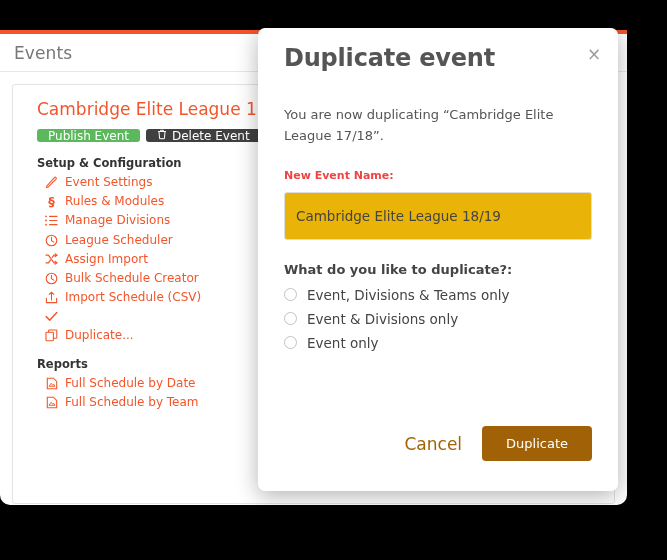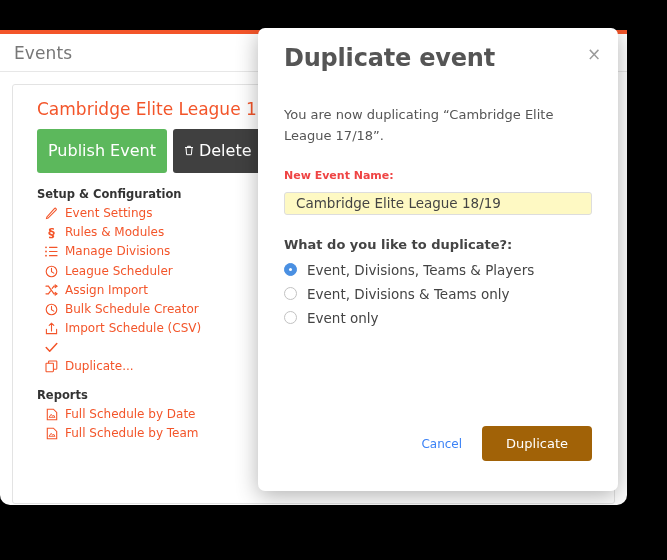--- a/index.html
+++ b/index.html
@@ -72,22 +72,22 @@
 
   .btn-row {
     margin: 0 0 14px 10px;
     display: flex;
     gap: 6px;
   }
   .btn {
     border: none;
     border-radius: 3px;
     color: #ffffff;
-    font-size: 16px;
-    padding: 14px 11px;
+    font-size: 12px;
+    padding: 0 11px;
     font-family: inherit;
     cursor: pointer;
     display: inline-flex;
     align-items: center;
     gap: 5px;
     line-height: 1;
   }
   .btn-publish { background: #5cb85c; }
   .btn-delete  { background: #404040; }
   .trash-ic { font-size: 11px; }
@@ -169,29 +169,29 @@
   }
   .field-label {
     font-size: 11px;
     color: #ef4444;
     font-weight: bold;
     margin: 0 0 10px 0;
   }
   #event-name-input {
     width: 100%;
     box-sizing: border-box;
-    height: 23px;
+    height: 48px;
     border: 1px solid #dddddd;
     border-radius: 3px;
     padding: 0 11px;
     font-size: 13.5px;
     color: #444444;
     font-family: inherit;
     outline: none;
-    background: #fef9c3;
+    background: #eab308;
   }
   .question-label {
     font-size: 13px;
     color: #444444;
     font-weight: bold;
     margin: 22px 0 10px 0;
   }
   .radio-list { margin: 0; padding: 0; list-style: none; }
   .radio-row {
     display: flex;
@@ -230,22 +230,22 @@
     position: absolute;
     right: 26px;
     bottom: 30px;
     display: flex;
     align-items: center;
     gap: 18px;
   }
   #cancel-btn {
     background: none;
     border: none;
-    color: #3b82f6;
-    font-size: 12px;
+    color: #a16207;
+    font-size: 17px;
     cursor: pointer;
     font-family: inherit;
     padding: 4px 2px;
   }
   #duplicate-btn {
     background: #a16207;
     border: none;
     color: #ffffff;
     font-size: 13px;
     padding: 10px 24px;
@@ -395,27 +395,27 @@
     <div id="modal-title">Duplicate event</div>
 
     <div id="modal-desc">You are now duplicating “Cambridge Elite League 17/18”.</div>
 
     <div class="field-label">New Event Name:</div>
     <input id="event-name-input" type="text" value="Cambridge Elite League 18/19" style="">
 
     <div class="question-label">What do you like to duplicate?:</div>
 
     <ul class="radio-list">
-      <li class="radio-row checked">
+      <li class="radio-row">
         <span class="radio-mark"></span>
-        <span class="radio-label">Event, Divisions, Teams &amp; Players</span>
+        <span class="radio-label">Event, Divisions &amp; Teams only</span>
       </li>
       <li class="radio-row">
         <span class="radio-mark"></span>
-        <span class="radio-label">Event, Divisions &amp; Teams only</span>
+        <span class="radio-label">Event &amp; Divisions only</span>
       </li>
       <li class="radio-row">
         <span class="radio-mark"></span>
         <span class="radio-label">Event only</span>
       </li>
     </ul>
   </div>
 
   <div id="modal-footer">
     <button id="cancel-btn">Cancel</button>

